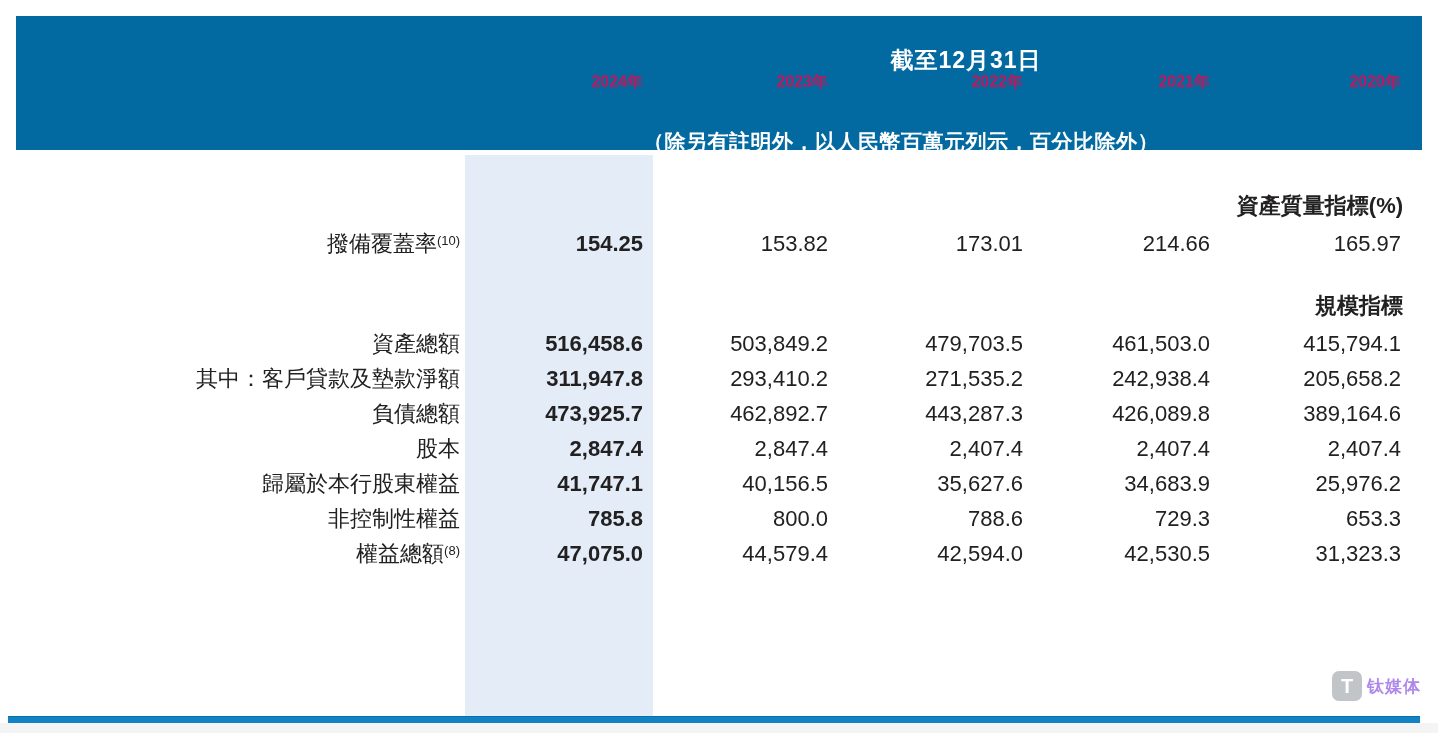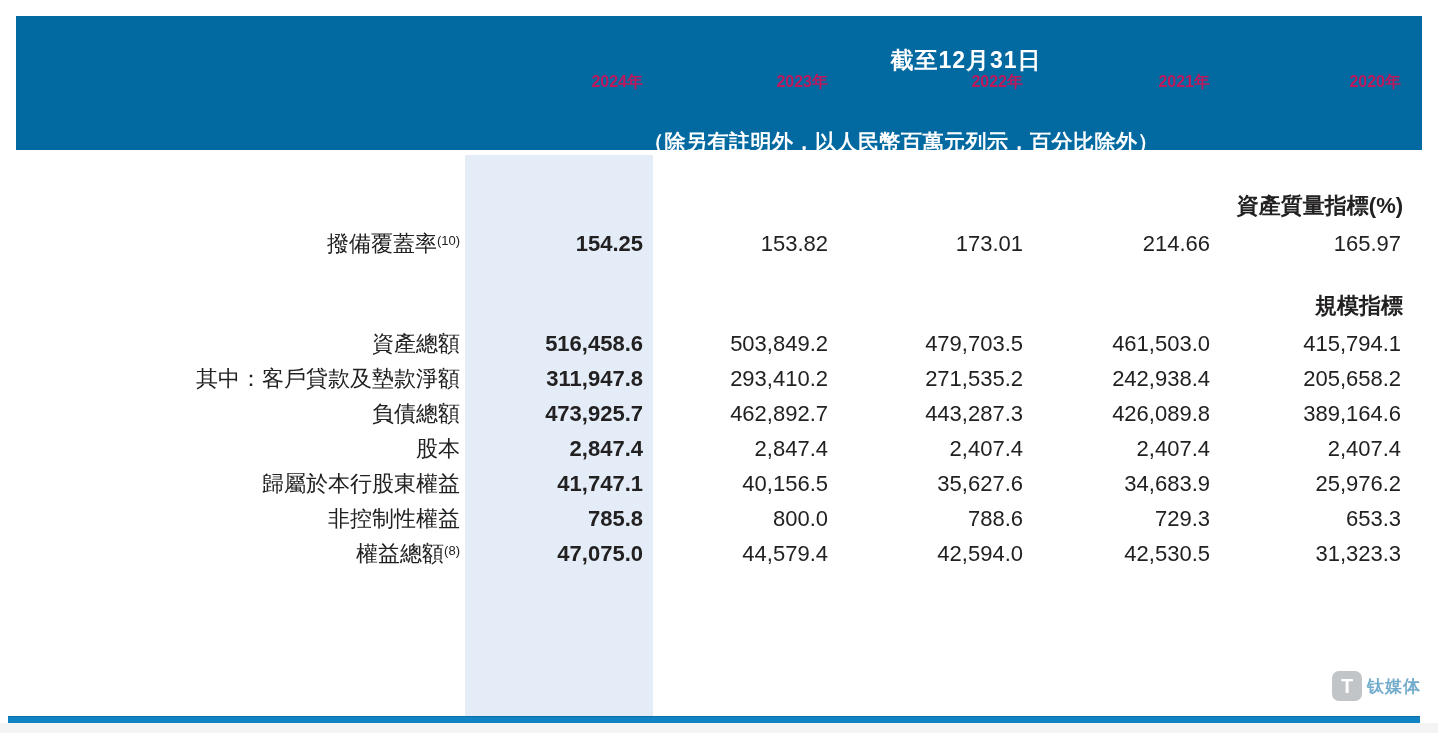--- a/index.html
+++ b/index.html
@@ -69,21 +69,21 @@
   .wm{
     position:absolute;left:1332px;top:671px;display:flex;align-items:center;
     opacity:.55;z-index:5;pointer-events:none;
   }
   .wm-icon{
     width:30px;height:30px;border-radius:7px;background:#8f969c;
     display:flex;align-items:center;justify-content:center;
     color:#ffffff;font-weight:bold;font-size:20px;
   }
   .wm-text{
-    margin-left:5px;color:#0369a1;font-weight:bold;font-size:17px;
+    margin-left:5px;color:#6d28d9;font-weight:bold;font-size:17px;
     letter-spacing:1px;
   }
 </style>
 </head>
 <body>
 
 <div class="hdr-band">
   <div class="hdr-title">截至12月31日</div>
   <div class="hdr-note">（除另有註明外，以人民幣百萬元列示，百分比除外）</div>
 </div>

